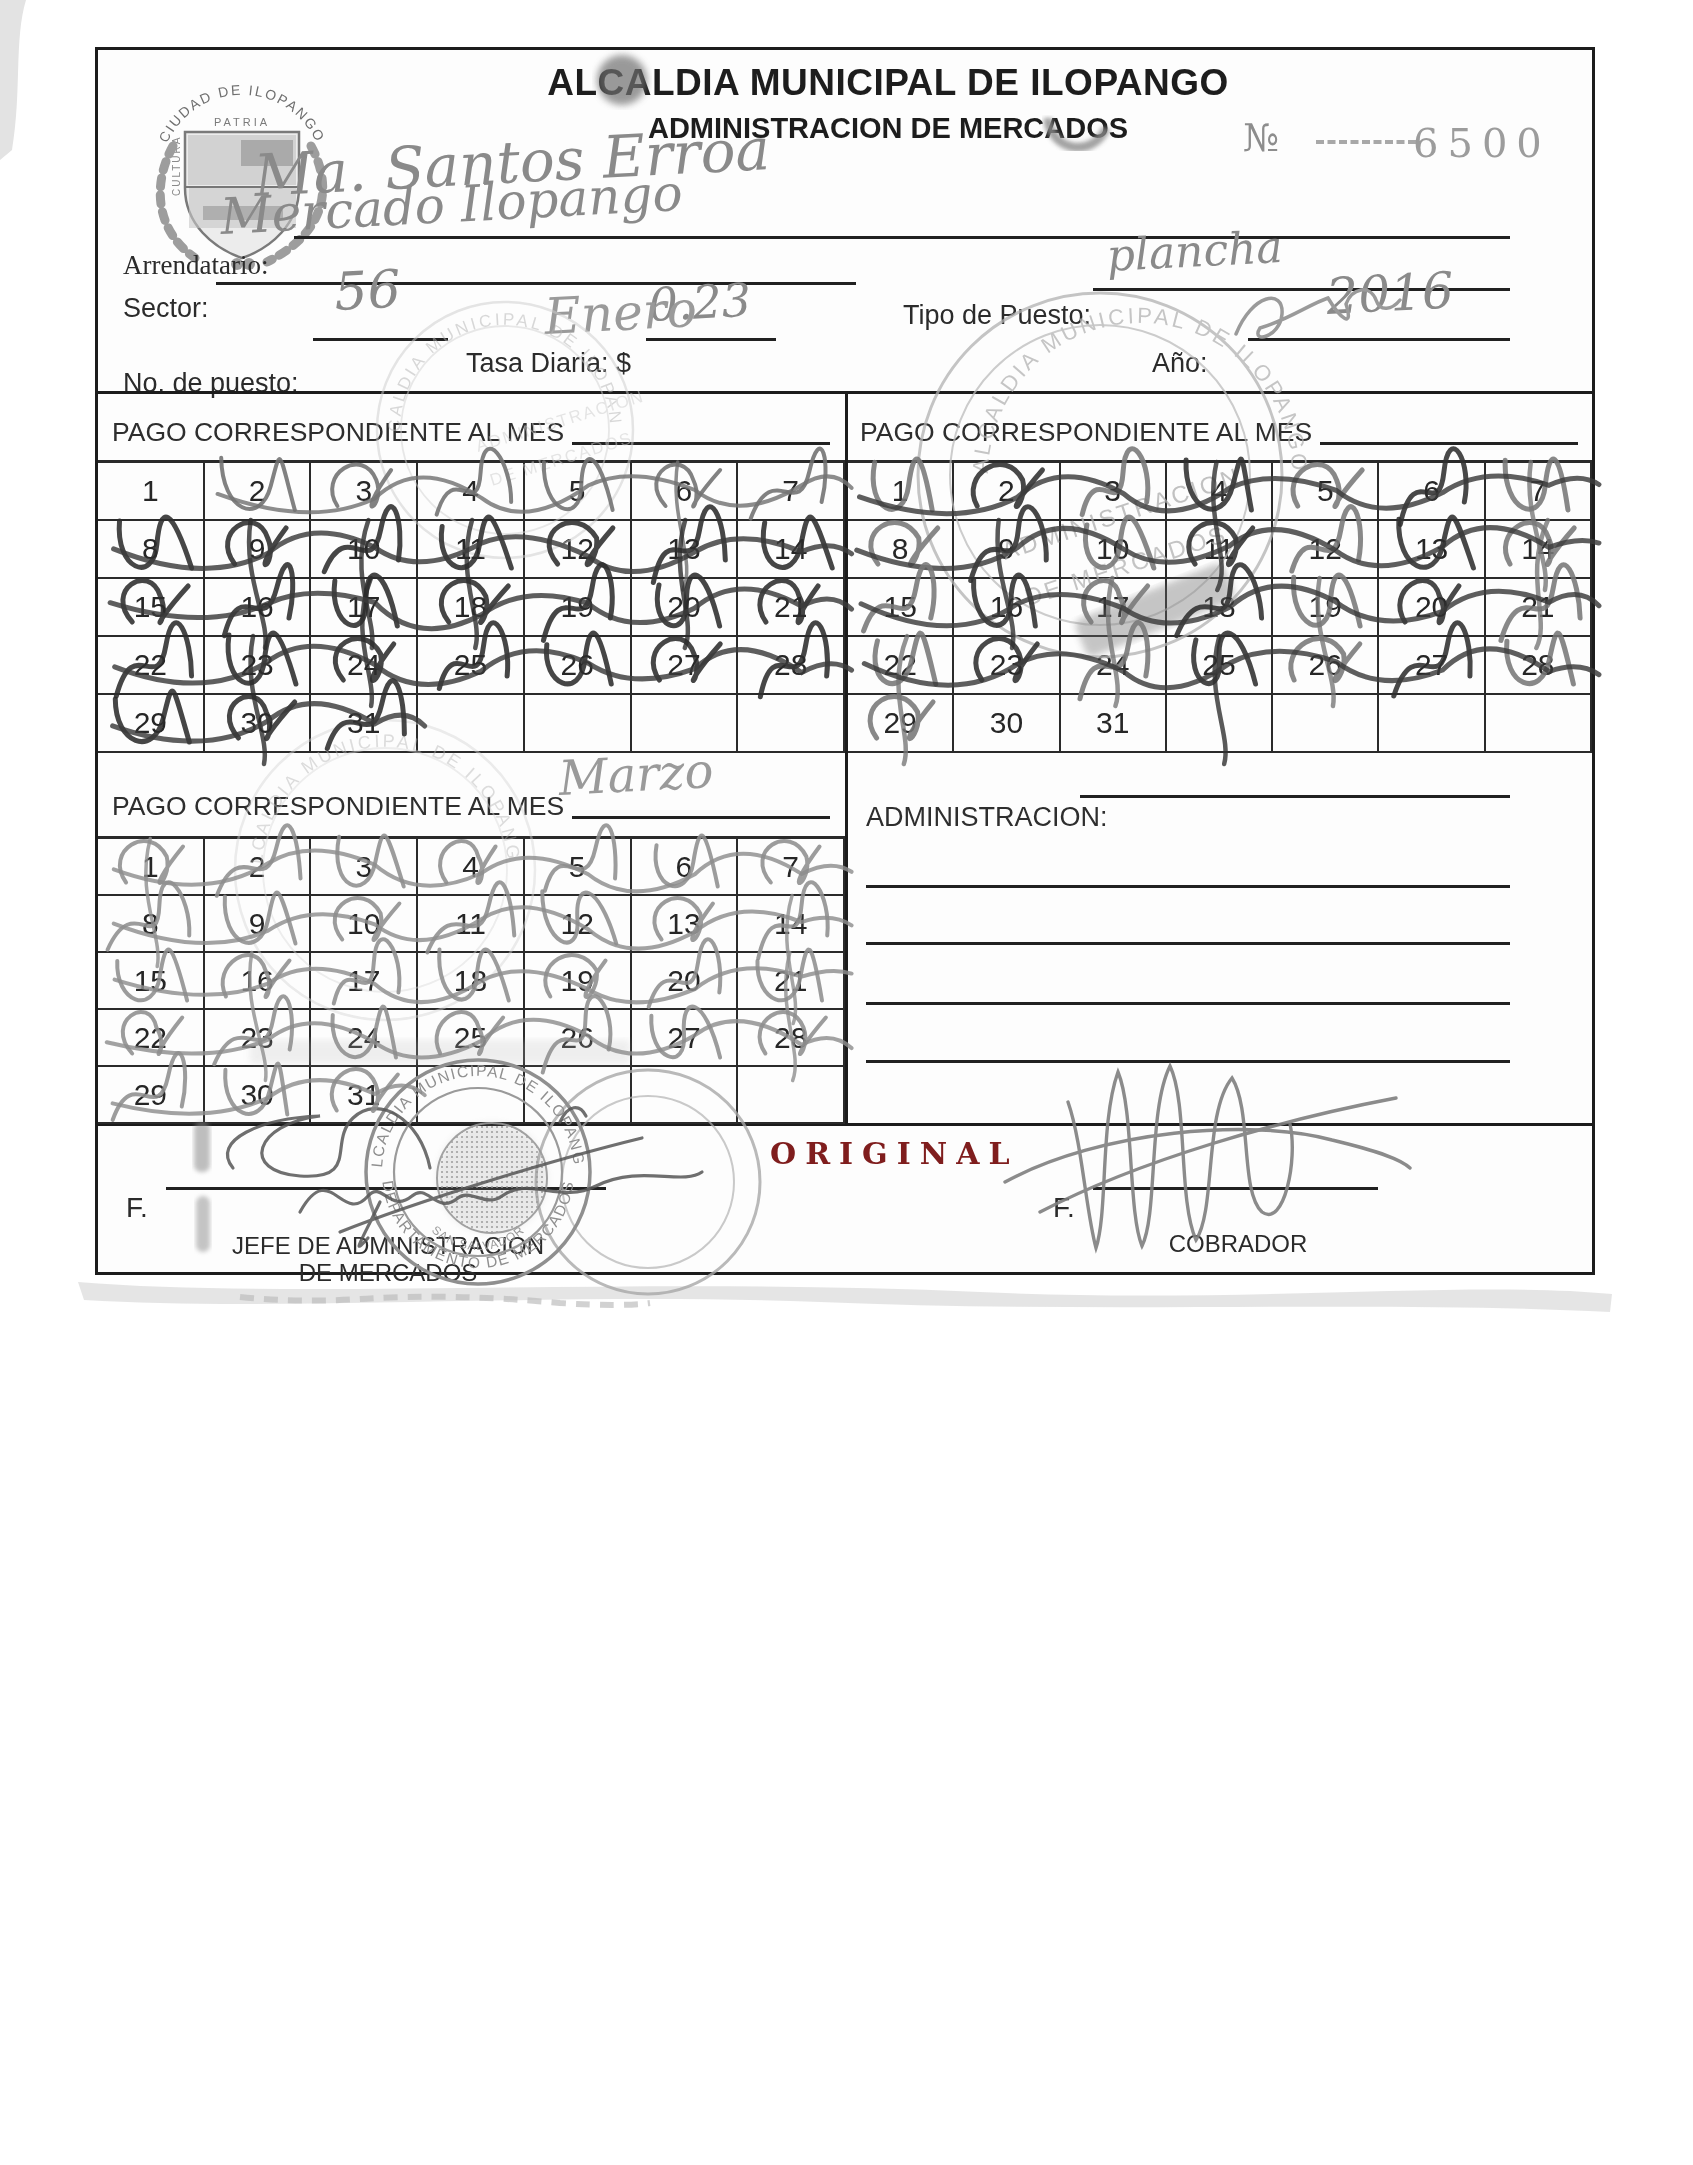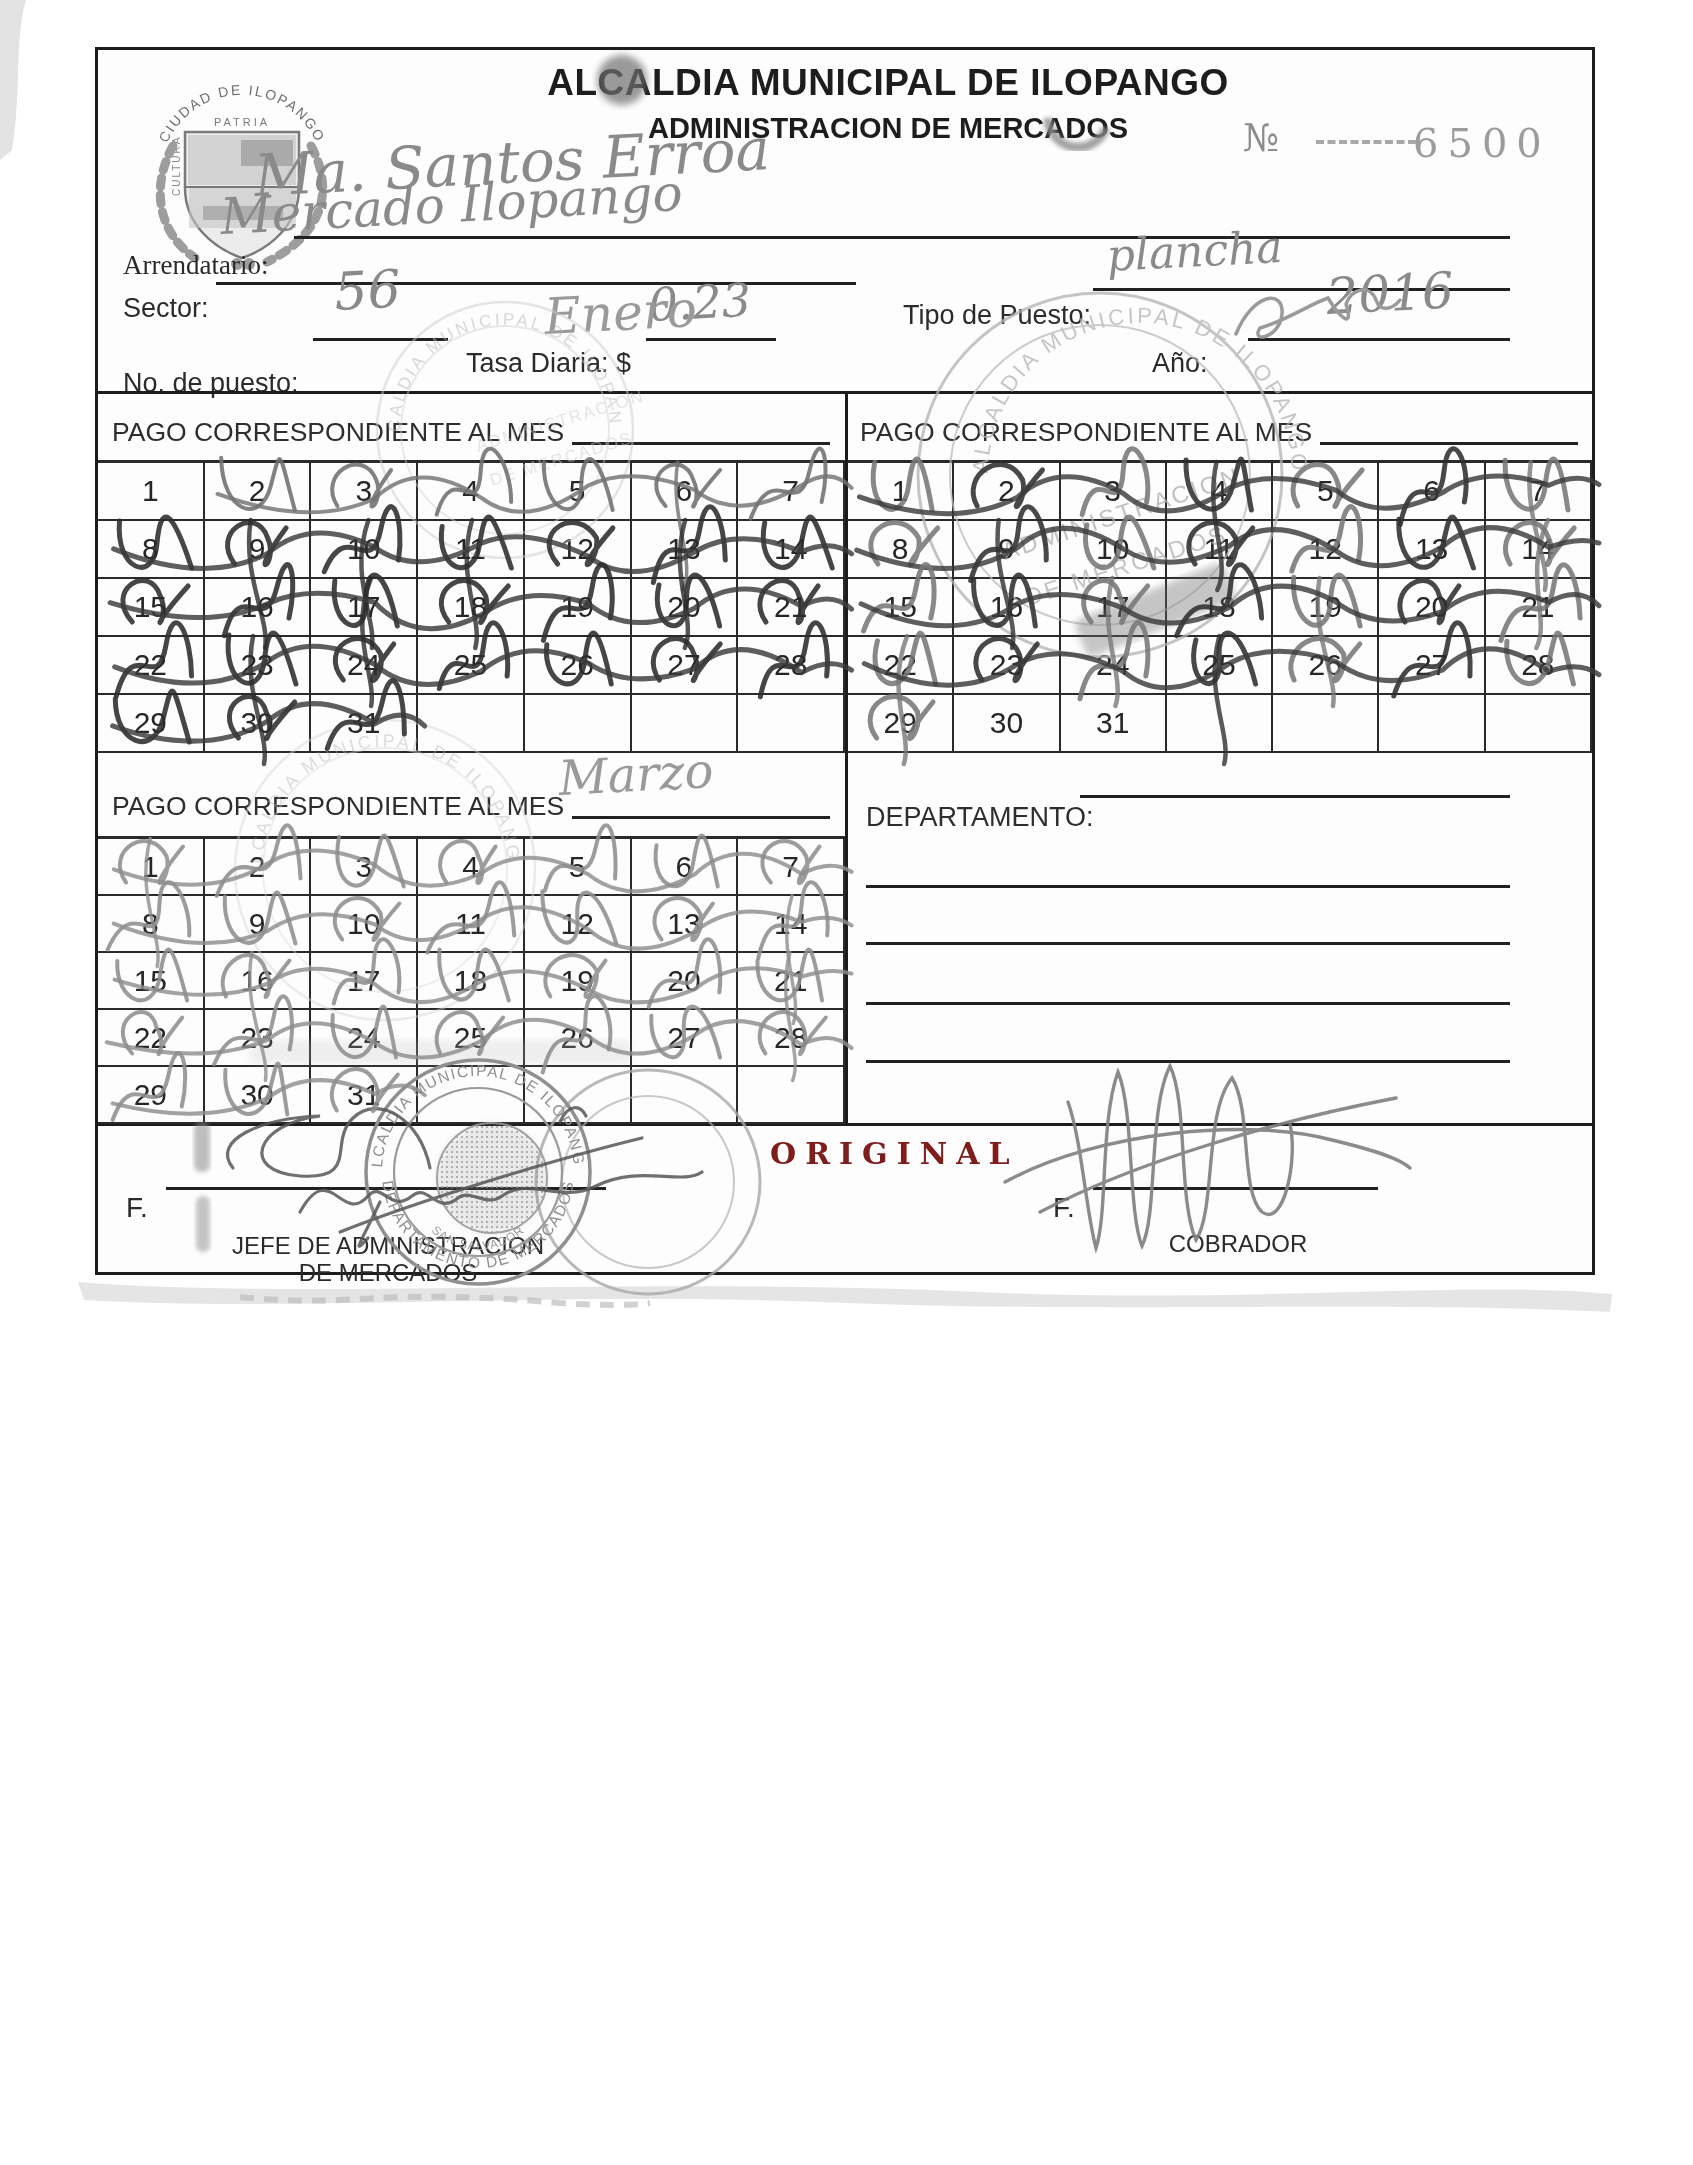--- a/index.html
+++ b/index.html
@@ -228,21 +228,21 @@
         <div class="cal-cell">28</div>
         <div class="cal-cell">29</div>
         <div class="cal-cell">30</div>
         <div class="cal-cell">31</div>
         <div class="cal-cell"></div>
         <div class="cal-cell"></div>
         <div class="cal-cell"></div>
         <div class="cal-cell"></div>
       </div>
 
-    <div class="obs-label">DEPARTAMENTO:</div>
+    <div class="obs-label">ADMINISTRACION:</div>
     <div class="fline" style="left:982px;top:745px;width:430px;"></div>
     <div class="fline" style="left:768px;top:835px;width:644px;"></div>
     <div class="fline" style="left:768px;top:892px;width:644px;"></div>
     <div class="fline" style="left:768px;top:952px;width:644px;"></div>
     <div class="fline" style="left:768px;top:1010px;width:644px;"></div>
 
     <div class="sig-lbl" style="left:28px;top:1142px;">F.</div>
     <div class="fline" style="left:68px;top:1137px;width:440px;"></div>
     <div class="role" style="left:80px;top:1182px;width:420px;">
       <div>JEFE DE ADMINISTRACION</div>

